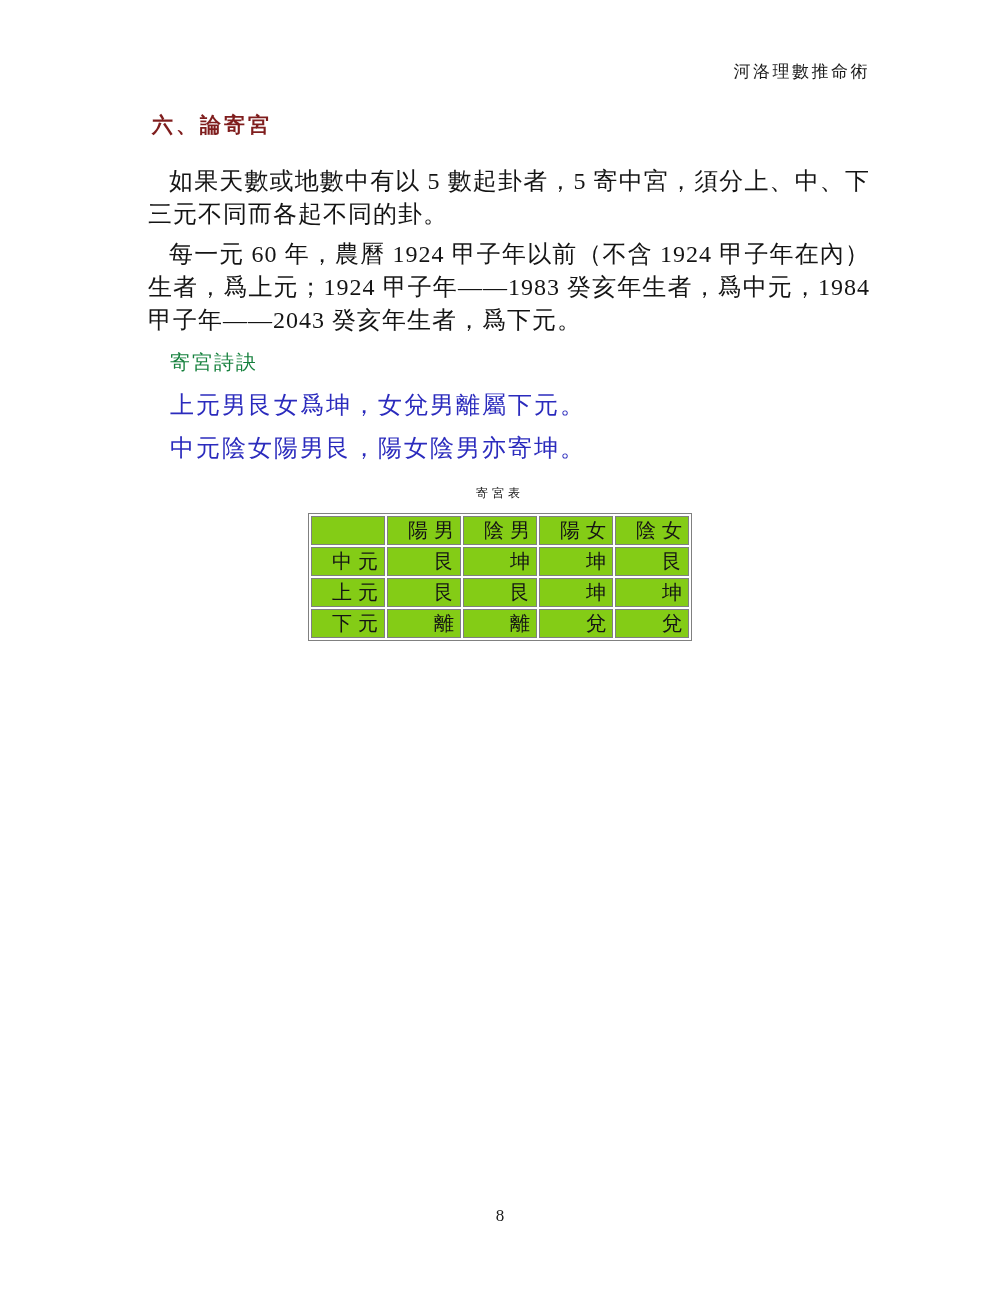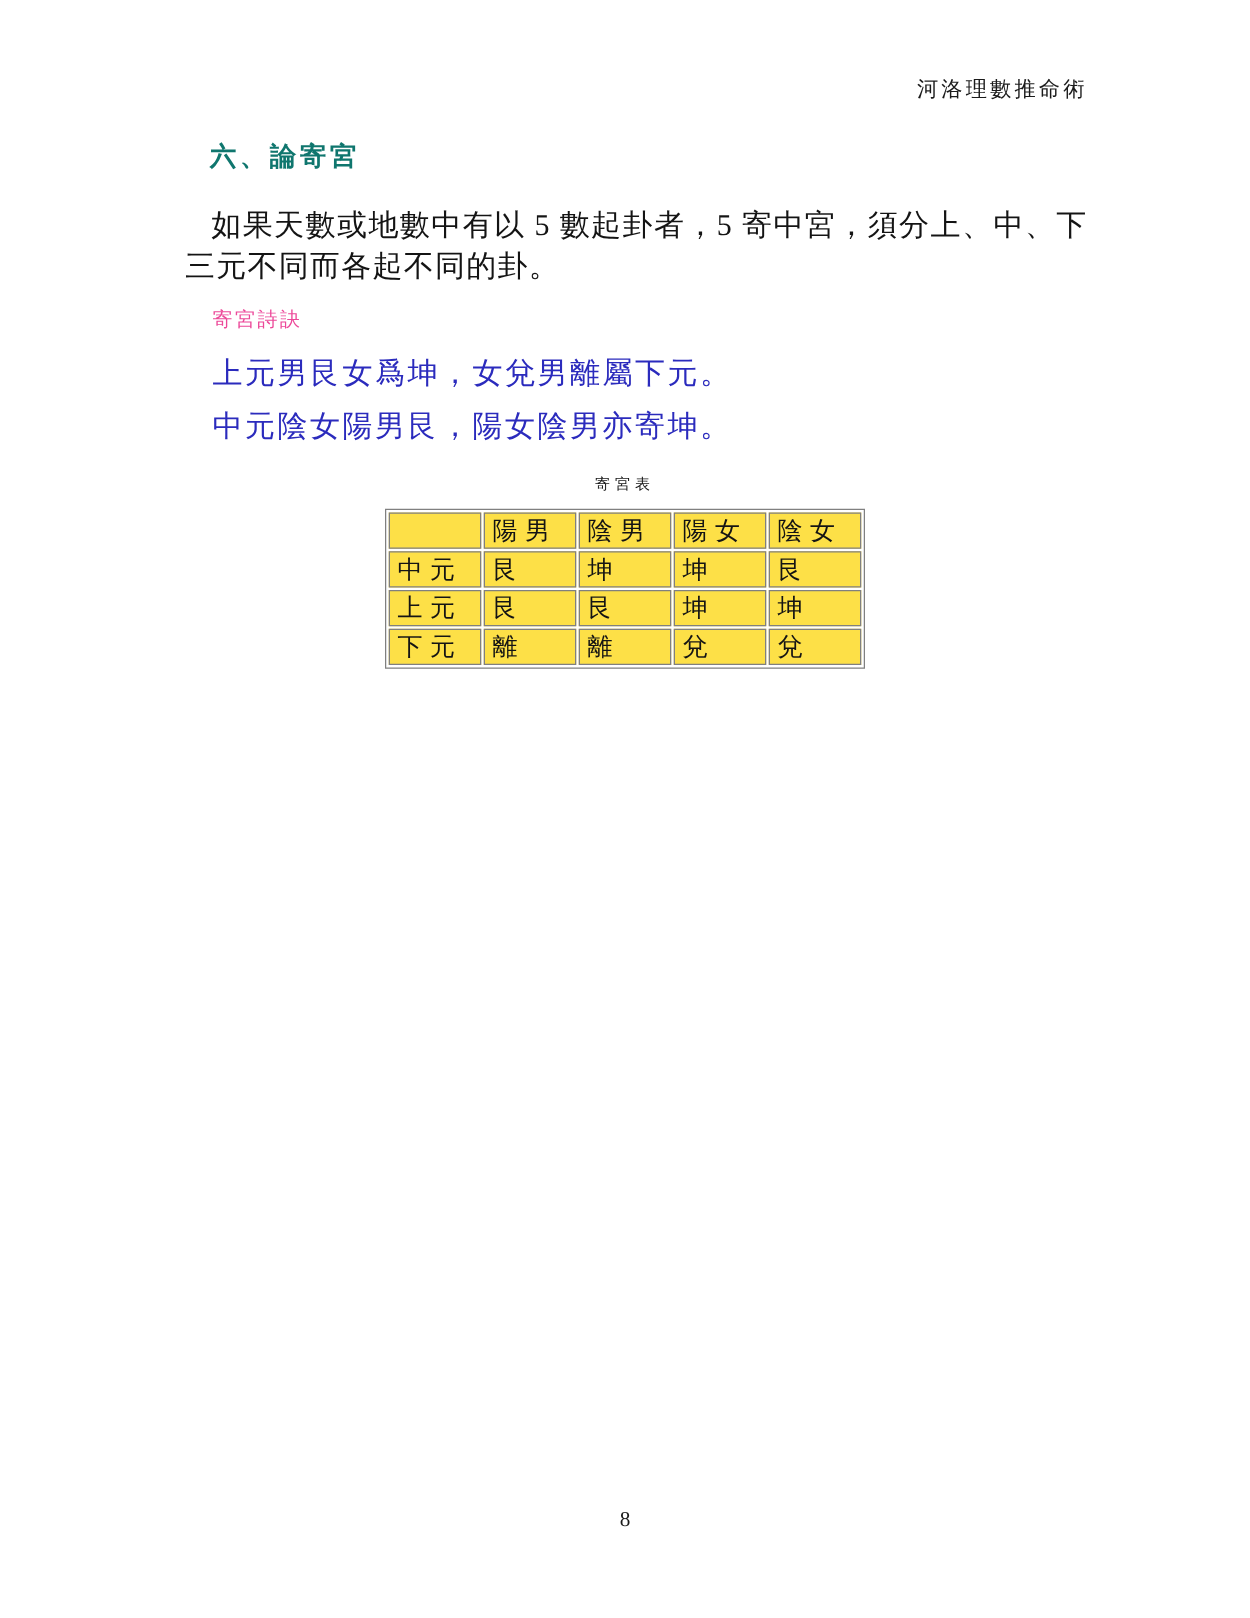--- a/index.html
+++ b/index.html
@@ -28,41 +28,41 @@
     white-space: nowrap;
   }
   .content {
     padding: 112px 130px 0 148px;
   }
   .section-heading {
     font-size: 21px;
     line-height: 26px;
     font-weight: bold;
     letter-spacing: 3px;
-    margin-left: 20px;
-    color: #0f766e;
+    margin-left: 4px;
+    color: #7f1d1d;
   }
   .body-para {
     font-size: 24px;
     line-height: 33px;
     letter-spacing: 1px;
     text-align: justify;
     text-indent: 21px;
     color: #141414;
   }
   .p1 { margin-top: 27px; }
   .p2 { margin-top: 7px; }
   .p3 { margin-top: 17px; }
   .verse-title {
     margin-top: 9px;
     margin-left: 22px;
-    font-size: 16px;
+    font-size: 20px;
     line-height: 33px;
     letter-spacing: 2px;
-    color: #ec4899;
+    color: #15803d;
   }
   .verse-line {
     margin-top: 10px;
     margin-left: 22px;
     font-size: 24px;
     line-height: 33px;
     letter-spacing: 2px;
     color: var(--verse-blue, #2b2bbd);
   }
   .table-title {
@@ -77,27 +77,27 @@
     margin: 6px auto 0 auto;
     border-collapse: separate;
     border-spacing: 2px;
     border: 1px solid var(--table-border, #808080);
     background: #ffffff;
   }
   table.kgong td {
     border: 1px solid var(--table-border, #808080);
     width: 74px;
     height: 27px;
-    text-align: left;
+    text-align: right;
     vertical-align: middle;
     font-size: 20px;
     letter-spacing: 6px;
     text-indent: 6px;
     color: #141414;
-    background: #fde047;
+    background: #84cc16;
   }
   .page-number {
     position: absolute;
     left: 0;
     right: 0;
     top: 1206px;
     text-align: center;
     font-size: 17px;
     color: #1a1a1a;
   }
@@ -108,20 +108,21 @@
 <div class="page">
 
   <div class="running-header">河洛理數推命術</div>
 
   <div class="content">
 
     <div class="section-heading">六、論寄宮</div>
 
     <p class="body-para p1">如果天數或地數中有以 5 數起卦者，5 寄中宮，須分上、中、下三元不同而各起不同的卦。</p>
 
+    <p class="body-para p2">每一元 60 年，農曆 1924 甲子年以前（不含 1924 甲子年在內）生者，爲上元；1924 甲子年——1983 癸亥年生者，爲中元，1984 甲子年——2043 癸亥年生者，爲下元。</p>
 
     <div class="verse-title">寄宮詩訣</div>
 
     <div class="verse-line">上元男艮女爲坤，女兌男離屬下元。</div>
 
     <div class="verse-line">中元陰女陽男艮，陽女陰男亦寄坤。</div>
 
 
   </div>
 

